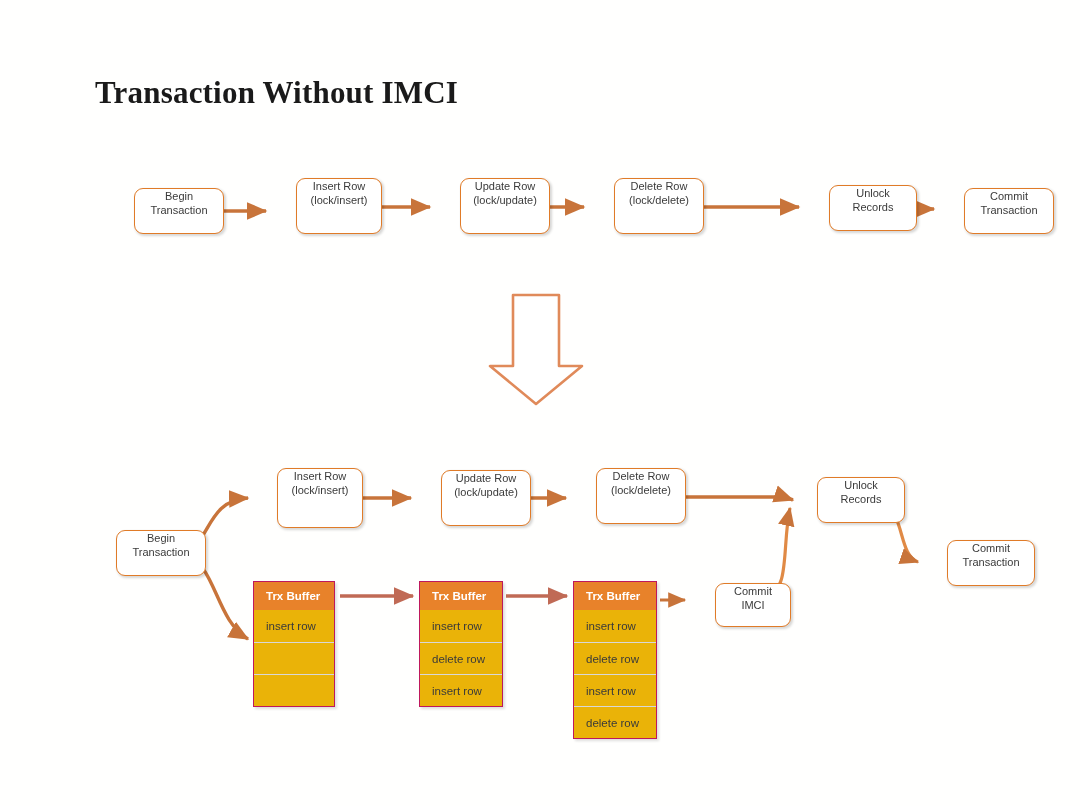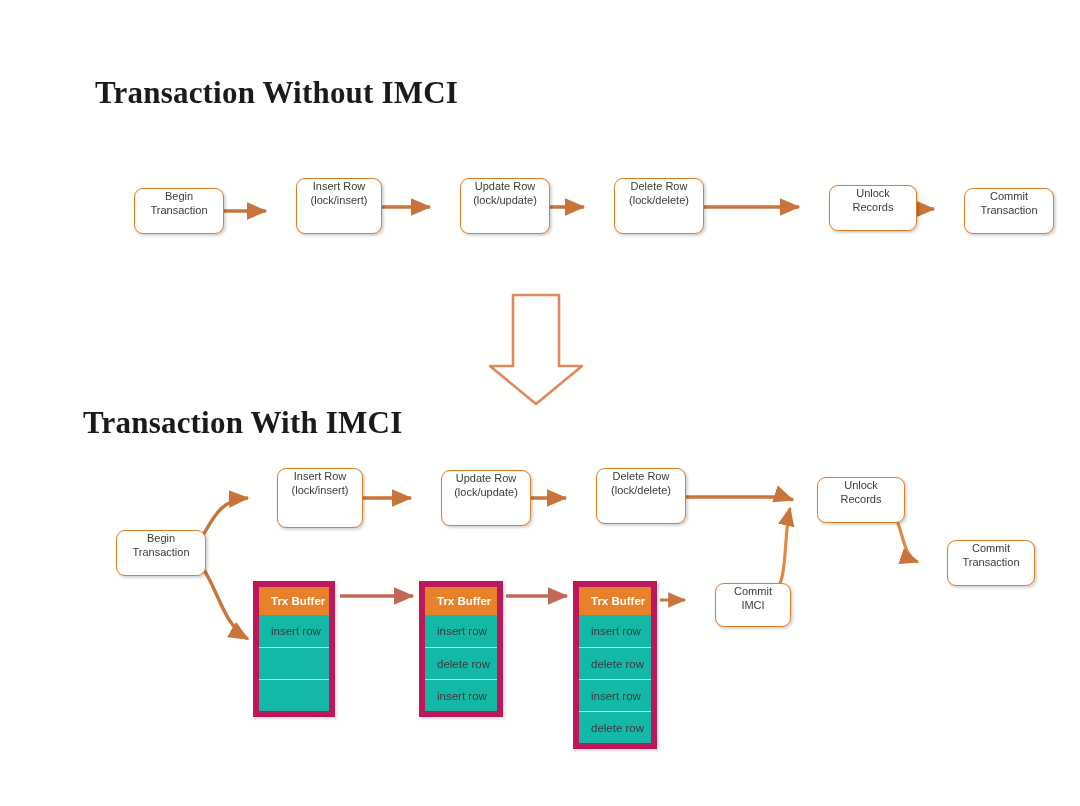--- a/index.html
+++ b/index.html
@@ -37,22 +37,22 @@
     font-size: 11px;
     line-height: 1.28;
     box-shadow: 1.5px 1.5px 2.5px rgba(0,0,0,.16);
     margin-left: 24px;
   }
   .node span { display: block; white-space: pre-line; }
 
   
   .tbl {
     position: absolute;
-    background: #14b8a6;
-    border: 6px solid #be185d;
+    background: #eab308;
+    border: 1px solid #be185d;
     box-shadow: 1.5px 1.5px 2.5px rgba(0,0,0,.13);
   }
   .tbl .thead {
     background: #E8822A;
     color: #ffffff;
     font-size: 11.5px;
     font-weight: 700;
     height: 28px;
     display: flex;
     align-items: center;
@@ -119,21 +119,20 @@
     <g fill="none" stroke="#C8743A" stroke-width="3.0">
       <line x1="660" y1="600" x2="685" y2="600" marker-end="url(#ah)"></line>
     </g>
 
     <path d="M767,595 C790,592 782,545 790,508" fill="none" stroke="#E08A45" stroke-width="3.2" marker-end="url(#ah)"></path>
 
     <path d="M883,505 C905,512 898,555 918,562" fill="none" stroke="#E08A45" stroke-width="3.2" marker-end="url(#ah)"></path>
   </svg>
 
   <div class="title" id="title-without">Transaction Without IMCI</div>
-  <div class="title" id="title-with">Transaction With IMCI</div>
 
   <div id="nodes-host">
       <div class="node" style="left: 110px; top: 188px; width: 90px; height: 46px;">
         <span>Begin
 Transaction</span>
       </div>
       <div class="node" style="left: 272px; top: 178px; width: 86px; height: 56px;">
         <span>Insert Row
 (lock/insert)</span>
       </div>

